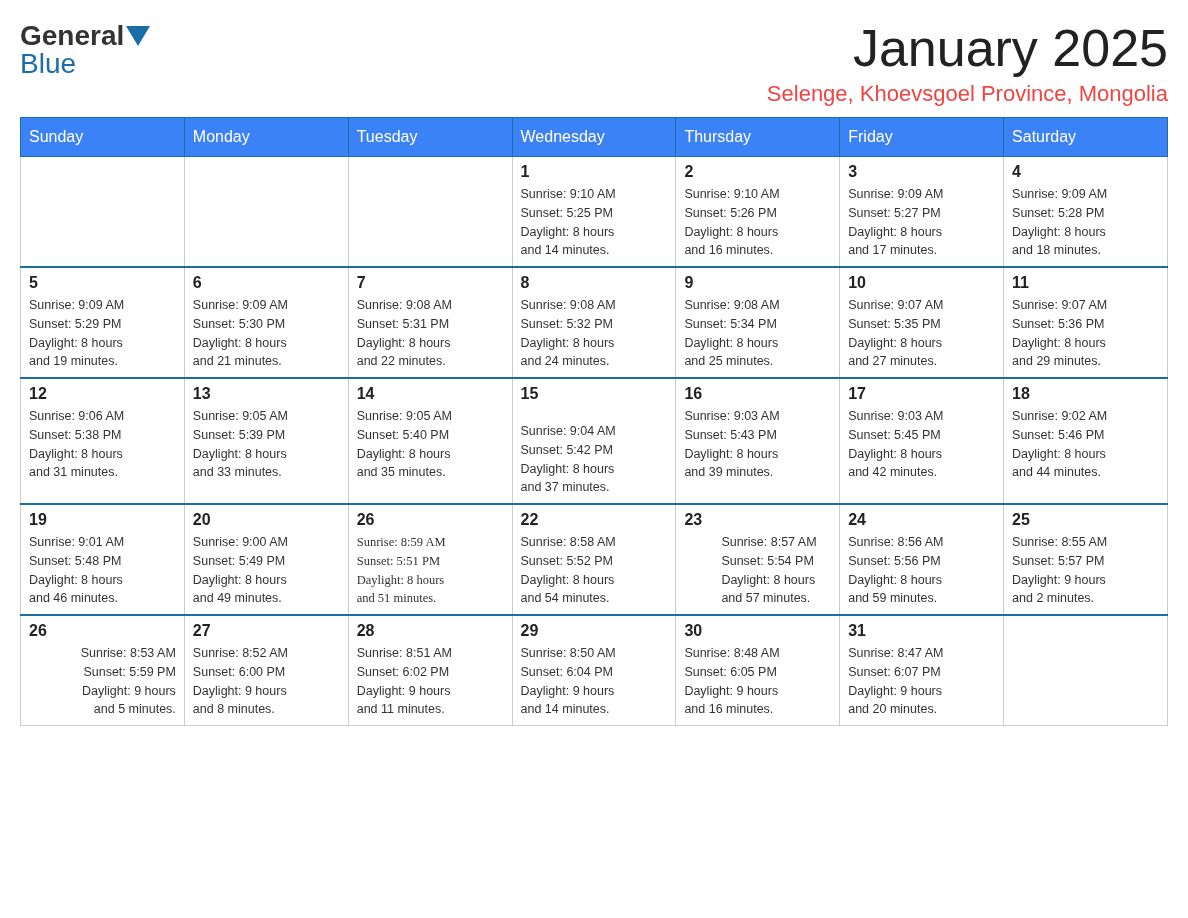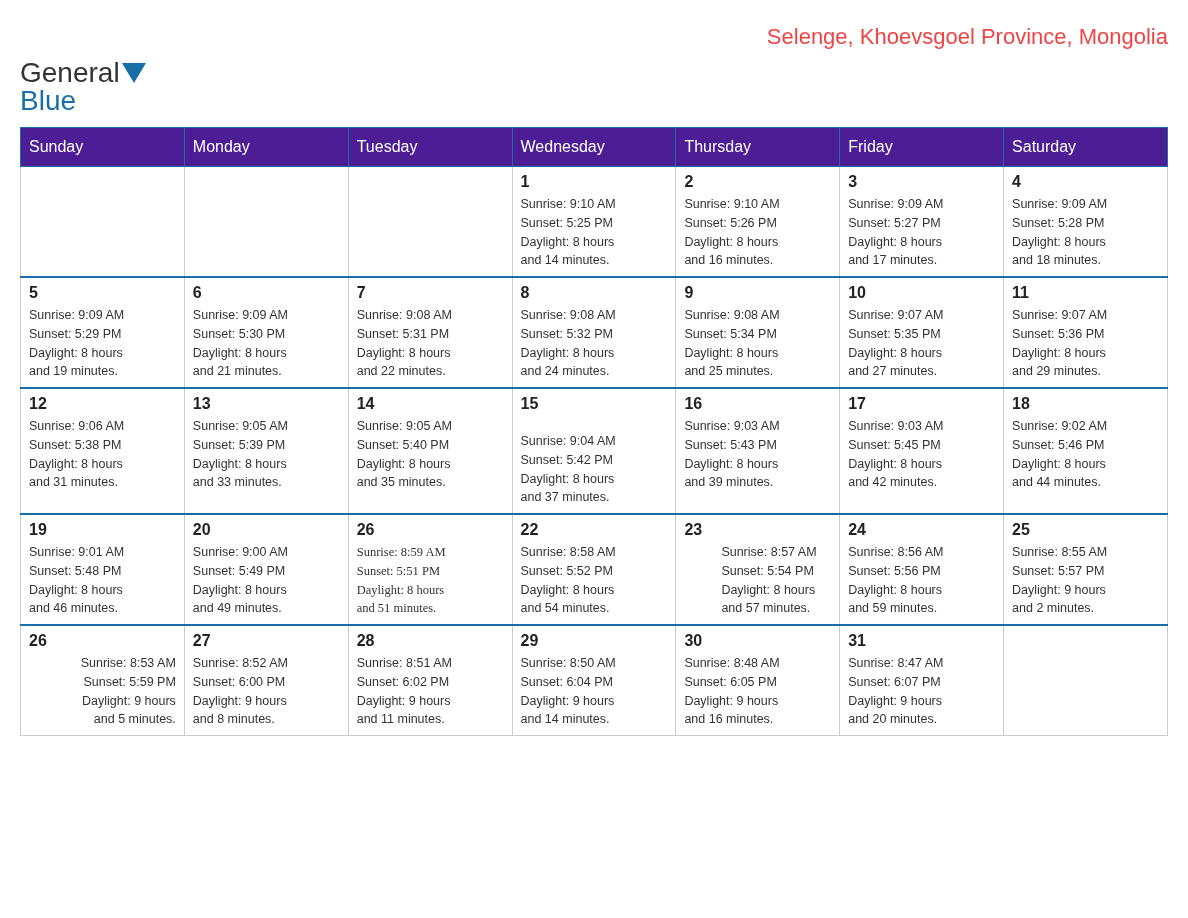--- a/index.html
+++ b/index.html
@@ -16,25 +16,24 @@
       align-items: flex-start;
       margin-bottom: 10px;
     }
     .logo {
       display: flex;
       flex-direction: column;
       align-items: flex-start;
     }
     .logo-text {
       font-size: 28px;
-      font-weight: normal;
+      font-weight: bold;
       color: #333;
       display: flex;
       align-items: center;
-      margin-top: 37px;
     }
     .logo-general {
       color: #333;
     }
     .logo-arrow {
       width: 0;
       height: 0;
       border-left: 12px solid transparent;
       border-right: 12px solid transparent;
       border-top: 20px solid #1a6ea8;
@@ -61,21 +60,21 @@
       font-size: 22px;
       color: #ef4444;
       margin-top: 4px;
     }
     .calendar {
       width: 100%;
       border-collapse: collapse;
       margin-top: 10px;
     }
     .calendar th {
-      background-color: #4c1d95;
+      background-color: #3b82f6;
       color: #fff;
       padding: 10px 8px;
       font-size: 16px;
       font-weight: normal;
       text-align: left;
       border: 1px solid #1a6ea8;
     }
     .calendar td {
       border: 1px solid #ccc;
       vertical-align: top;
@@ -107,20 +106,21 @@
 
 <div class="header">
   <div class="logo">
     <div class="logo-text">
       <span class="logo-general">General</span>
       <span class="logo-arrow"></span>
     </div>
     <span class="logo-blue">Blue</span>
   </div>
   <div class="title-block">
+    <div class="month-title">January 2025</div>
     <div class="location-title">Selenge, Khoevsgoel Province, Mongolia</div>
   </div>
 </div>
 
 <table class="calendar">
   <thead>
     <tr>
     <th>Sunday</th>
         <th>Monday</th>
         <th>Tuesday</th>

